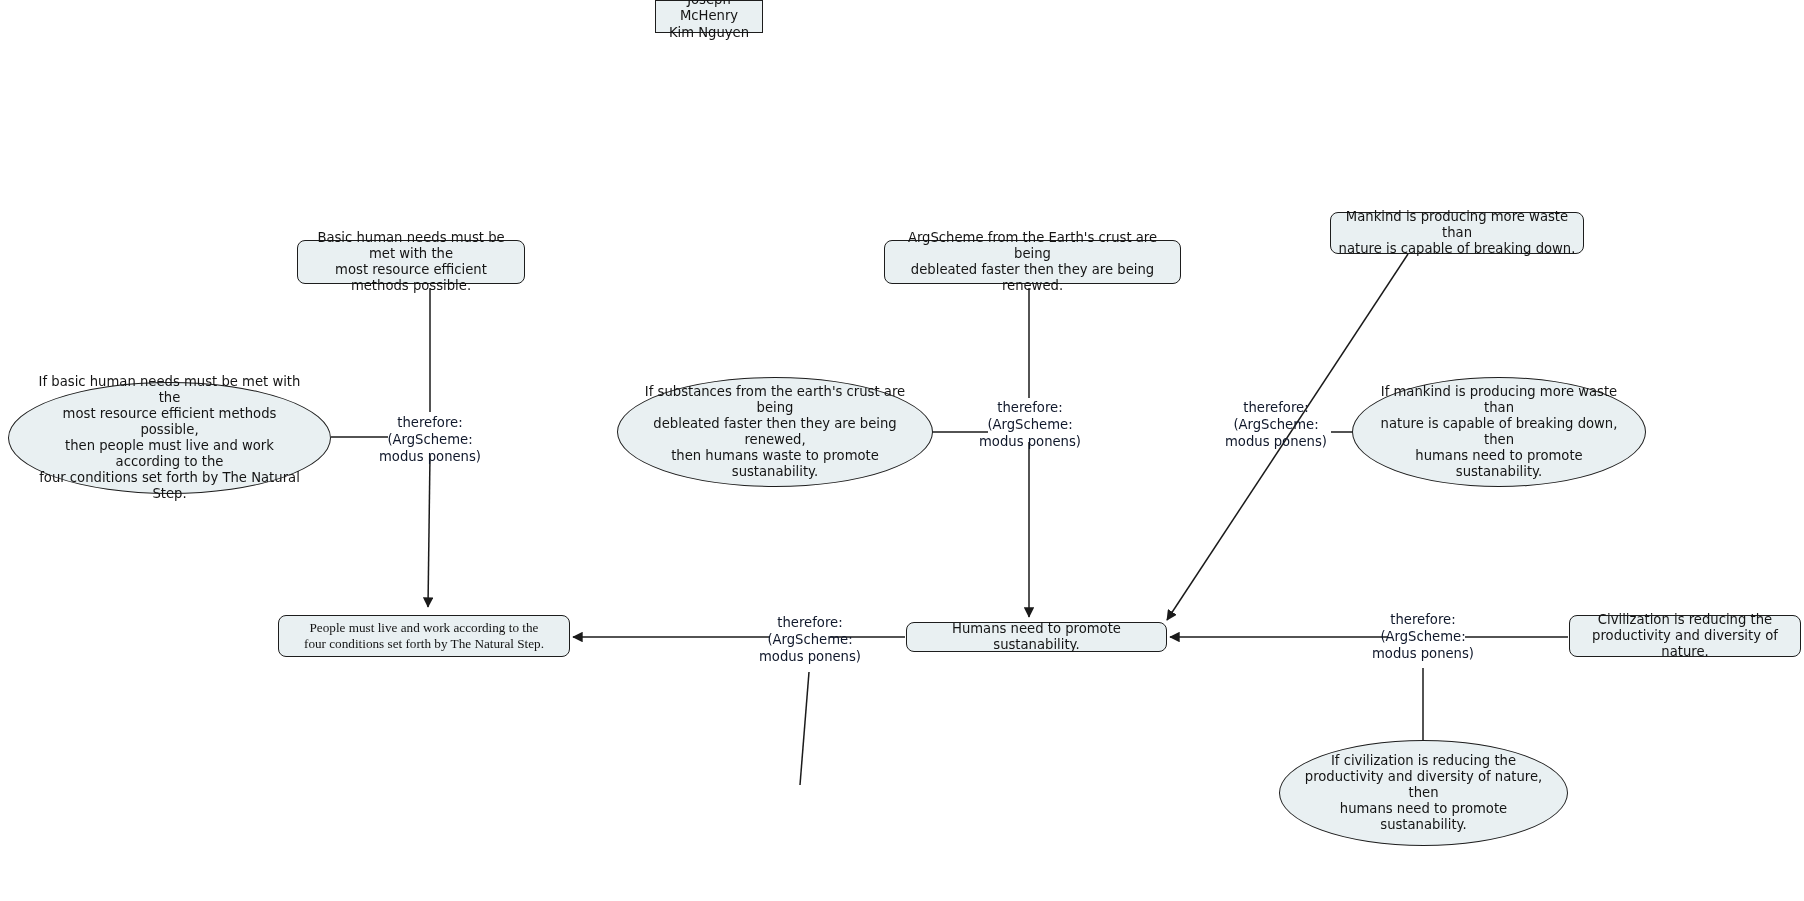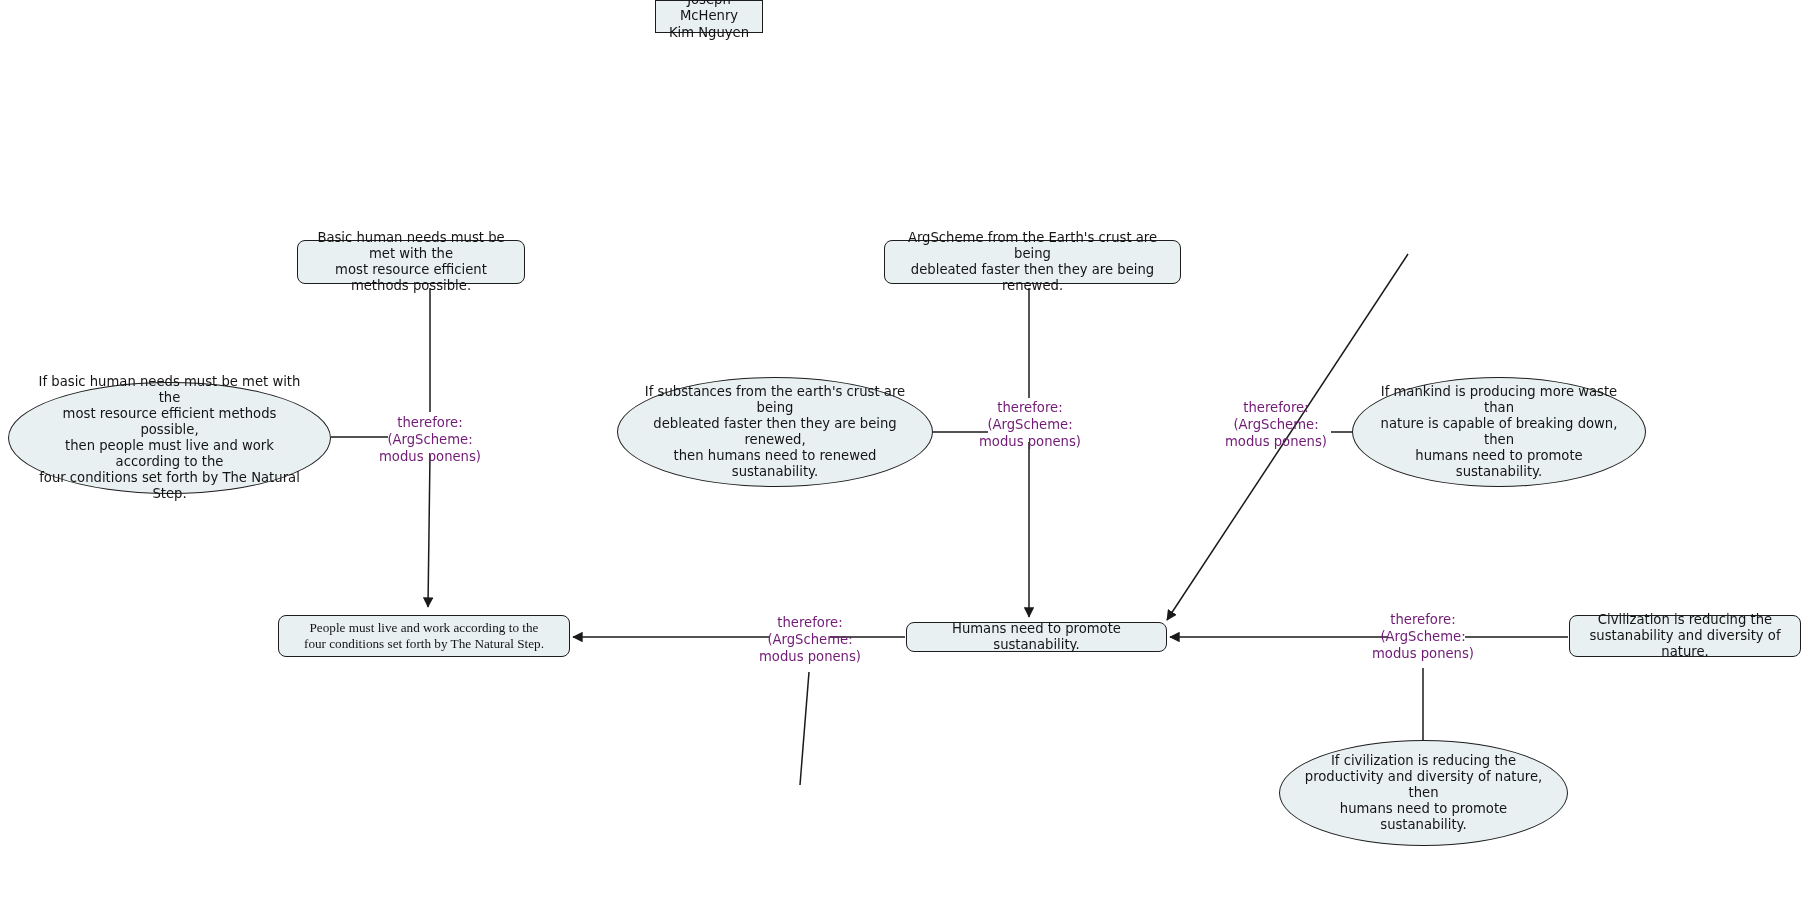--- a/index.html
+++ b/index.html
@@ -55,21 +55,21 @@
   .node.ellipse {
     border-radius: 50% / 50%;
     padding: 6px 24px;
   }
   
   .scheme-label {
     position: absolute;
     text-align: center;
     font-size: 13.2px;
     line-height: 1.28;
-    color: #701a75;
+    color: #0f172a;
     white-space: pre-line;
     background: transparent;
     pointer-events: none;
   }
 </style>
 </head>
 <body>
 
 <div id="canvas">
 
@@ -121,44 +121,46 @@
 modus ponens)</div>
 
   <div class="node rect" style="left:278px; top:615px; width:292px; height:42px;font-family:Liberation Serif, serif;">People must live and work according to the
 four conditions set forth by The Natural Step.</div>
 
   <div class="node rect" style="left:884px; top:240px; width:297px; height:44px;">ArgScheme from the Earth's crust are being
 debleated faster then they are being renewed.</div>
 
   <div class="node ellipse" style="left:617px; top:377px; width:316px; height:110px;">If substances from the earth's crust are being
 debleated faster then they are being renewed,
-then humans need to renewed sustanability.</div>
+then humans waste to promote sustanability.</div>
 
   <div class="scheme-label" style="left:960px; top:400px; width:140px;">therefore:
 (ArgScheme:
 modus ponens)</div>
 
   <div class="node rect" style="left:906px; top:622px; width:261px; height:30px;">Humans need to promote sustanability.</div>
 
   <div class="scheme-label" style="left:740px; top:615px; width:140px;">therefore:
 (ArgScheme:
 modus ponens)</div>
 
 
+  <div class="node rect" style="left:1330px; top:212px; width:254px; height:42px;">Mankind is producing more waste than
+nature is capable of breaking down.</div>
 
   <div class="node ellipse" style="left:1352px; top:377px; width:294px; height:110px;">If mankind is producing more waste than
 nature is capable of breaking down, then
 humans need to promote sustanability.</div>
 
   <div class="scheme-label" style="left:1206px; top:400px; width:140px;">therefore:
 (ArgScheme:
 modus ponens)</div>
 
   <div class="node rect" style="left:1569px; top:615px; width:232px; height:42px;">Civilization is reducing the
-sustanability and diversity of nature.</div>
+productivity and diversity of nature.</div>
 
   <div class="scheme-label" style="left:1353px; top:612px; width:140px;">therefore:
 (ArgScheme:
 modus ponens)</div>
 
   <div class="node ellipse" style="left:1279px; top:740px; width:289px; height:106px;">If civilization is reducing the
 productivity and diversity of nature, then
 humans need to promote sustanability.</div>
 
 </div>

